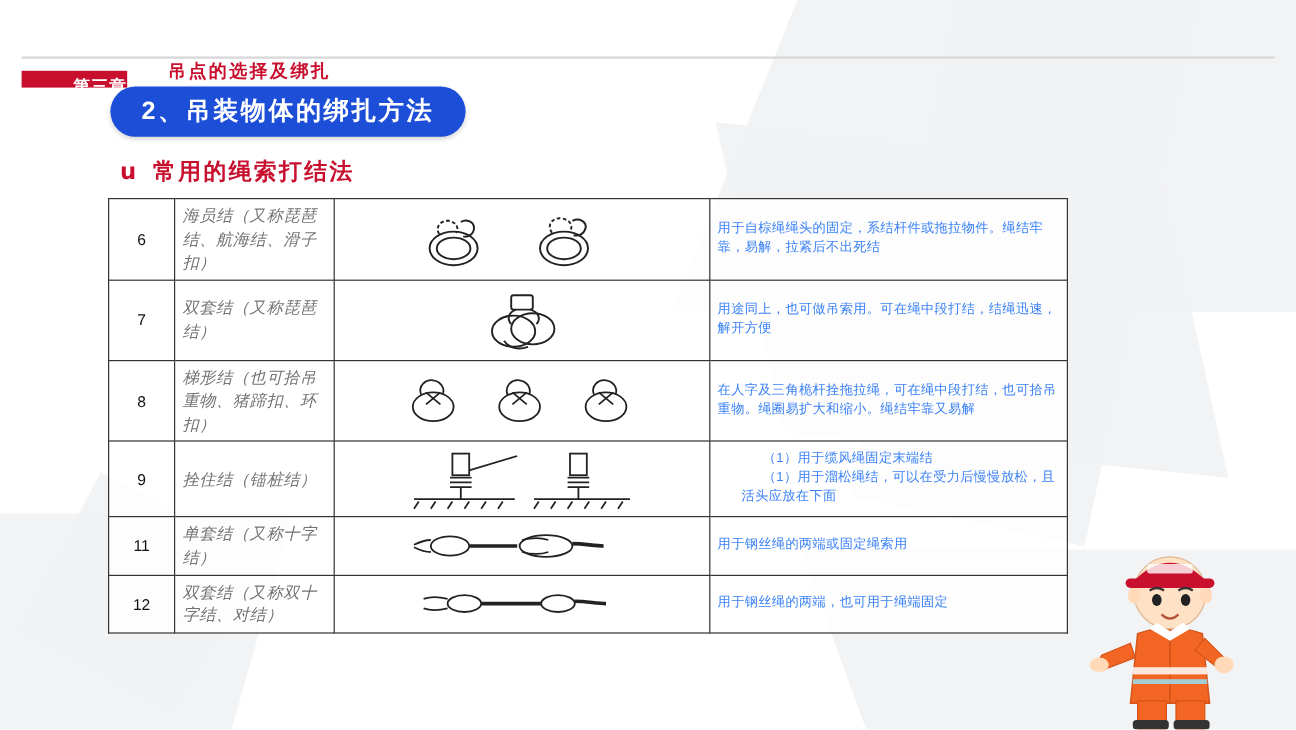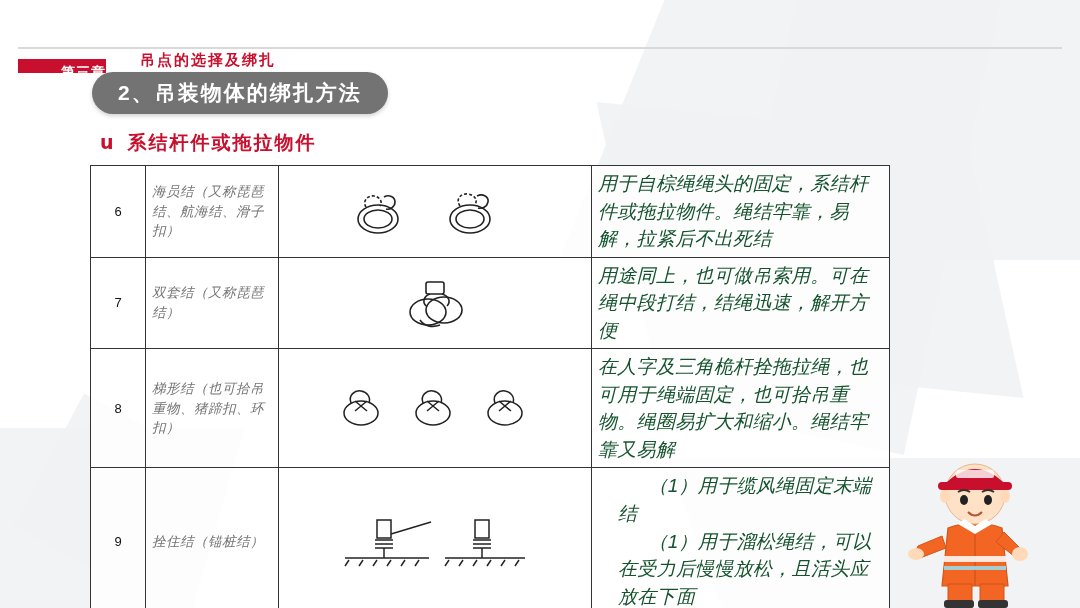--- a/index.html
+++ b/index.html
@@ -100,21 +100,21 @@
     width: 1044px; height: 2px;
     background: #d9d9d9;
   }
 
   
   .title-pill {
     position: absolute;
     left: 92px; top: 72px;
     height: 42px;
     padding: 0 26px;
-    background: #737373;
+    background: #1d4ed8;
     border-radius: 22px;
     color: #ffffff;
     font-size: 21px;
     font-weight: bold;
     line-height: 42px;
     letter-spacing: 2px;
     box-shadow: 0 2px 4px rgba(0,0,0,.18);
   }
 
   
@@ -158,25 +158,24 @@
     color: #737373;
     letter-spacing: .5px;
     font-style: italic;
   }
   .col-fig {
     width: 300px;
     text-align: center;
     padding: 6px 4px;
   }
   .col-desc {
-    font-size: 19px;
+    font-size: 11px;
     line-height: 1.45;
-    color: #14532d;
+    color: #3b82f6;
     letter-spacing: .3px;
-    font-style: italic;
   }
   .col-desc .indent {
     display: block;
     text-indent: 1.6em;
     margin-left: 20px;
   }
 
   
   .fig-svg { display: block; margin: 0 auto; }
 
@@ -203,21 +202,21 @@
 
 <div class="header">
   <div class="chapter-tag">第三章</div>
   <div class="header-title">吊点的选择及绑扎</div>
   <div class="header-rule"></div>
 </div>
 
 <div class="title-pill">2、吊装物体的绑扎方法</div>
 
 <div class="sub-heading">
-  <span class="bullet">u</span><span>系结杆件或拖拉物件</span>
+  <span class="bullet">u</span><span>常用的绳索打结法</span>
 </div>
 
 <table class="knot-table">
   <tbody>
 
     <tr>
       <td class="col-idx">6</td>
       <td class="col-name">海员结（又称琵琶结、航海结、滑子扣）</td>
       <td class="col-fig">
         <svg class="fig-svg" width="230" height="56" viewBox="0 0 230 56">
@@ -265,21 +264,21 @@
             <path d="M40 18l12 10M52 18l-12 10"></path>
             <ellipse cx="118" cy="30" rx="17" ry="12"></ellipse>
             <path d="M108 20c-3-8 4-13 10-12s10 6 8 12"></path>
             <path d="M112 18l12 10M124 18l-12 10"></path>
             <ellipse cx="190" cy="30" rx="17" ry="12"></ellipse>
             <path d="M180 20c-3-8 4-13 10-12s10 6 8 12"></path>
             <path d="M184 18l12 10M196 18l-12 10"></path>
           </g>
         </svg>
       </td>
-      <td class="col-desc">在人字及三角桅杆拴拖拉绳，也可用于绳端固定，也可拾吊重物。绳圈易扩大和缩小。绳结牢靠又易解</td>
+      <td class="col-desc">在人字及三角桅杆拴拖拉绳，可在绳中段打结，也可拾吊重物。绳圈易扩大和缩小。绳结牢靠又易解</td>
     </tr>
 
     <tr>
       <td class="col-idx">9</td>
       <td class="col-name">拴住结（锚桩结）</td>
       <td class="col-fig">
         <svg class="fig-svg" width="240" height="54" viewBox="0 0 240 54">
           <g fill="none" stroke="#222" stroke-width="1.5">
             <rect x="62" y="6" width="14" height="18"></rect>
             <path d="M60 26h18M60 30h18M60 34h18"></path>
@@ -295,21 +294,54 @@
           </g>
         </svg>
       </td>
       <td class="col-desc">
         <span class="indent">（1）用于缆风绳固定末端结</span>
         <span class="indent">（1）用于溜松绳结，可以在受力后慢慢放松，且活头应放在下面</span>
       </td>
     </tr>
 
 
-
+    <tr>
+      <td class="col-idx">11</td>
+      <td class="col-name">单套结（又称十字结）</td>
+      <td class="col-fig">
+        <svg class="fig-svg" width="240" height="34" viewBox="0 0 240 34">
+          <g fill="none" stroke="#222" stroke-width="1.5">
+            <ellipse cx="60" cy="17" rx="16" ry="8"></ellipse>
+            <path d="M76 17h40" stroke-width="3"></path>
+            <ellipse cx="140" cy="17" rx="22" ry="9"></ellipse>
+            <path d="M162 15c10 0 18 2 26 2" stroke-width="3"></path>
+            <path d="M120 12c8-2 16-2 22 0M120 22c8 2 16 2 22 0"></path>
+            <path d="M44 12c-6 0-10 2-14 4M44 22c-6 0-10-2-14-4"></path>
+          </g>
+        </svg>
+      </td>
+      <td class="col-desc">用于钢丝绳的两端或固定绳索用</td>
+    </tr>
+
+    <tr>
+      <td class="col-idx">12</td>
+      <td class="col-name">双套结（又称双十字结、对结）</td>
+      <td class="col-fig">
+        <svg class="fig-svg" width="240" height="30" viewBox="0 0 240 30">
+          <g fill="none" stroke="#222" stroke-width="1.5">
+            <ellipse cx="72" cy="15" rx="14" ry="7"></ellipse>
+            <ellipse cx="150" cy="15" rx="14" ry="7"></ellipse>
+            <path d="M86 15h50" stroke-width="3"></path>
+            <path d="M164 13c10 0 18 2 26 2" stroke-width="3"></path>
+            <path d="M58 11c-8-2-14-2-20 0M58 19c-8 2-14 2-20 0"></path>
+          </g>
+        </svg>
+      </td>
+      <td class="col-desc">用于钢丝绳的两端，也可用于绳端固定</td>
+    </tr>
   </tbody>
 </table>
 
 <svg class="mascot" viewBox="0 0 150 180">
 
   <path d="M42 108 L18 118 L14 126 L20 130 L46 120 Z" fill="#f26522" stroke="#d4541a" stroke-width="1"></path>
   <ellipse cx="16" cy="126" rx="8" ry="6" fill="#ffd9b8"></ellipse>
 
   <path d="M48 100 q27 -10 54 0 l6 58 h-66 Z" fill="#f26522" stroke="#d4541a" stroke-width="1.2"></path>
 

